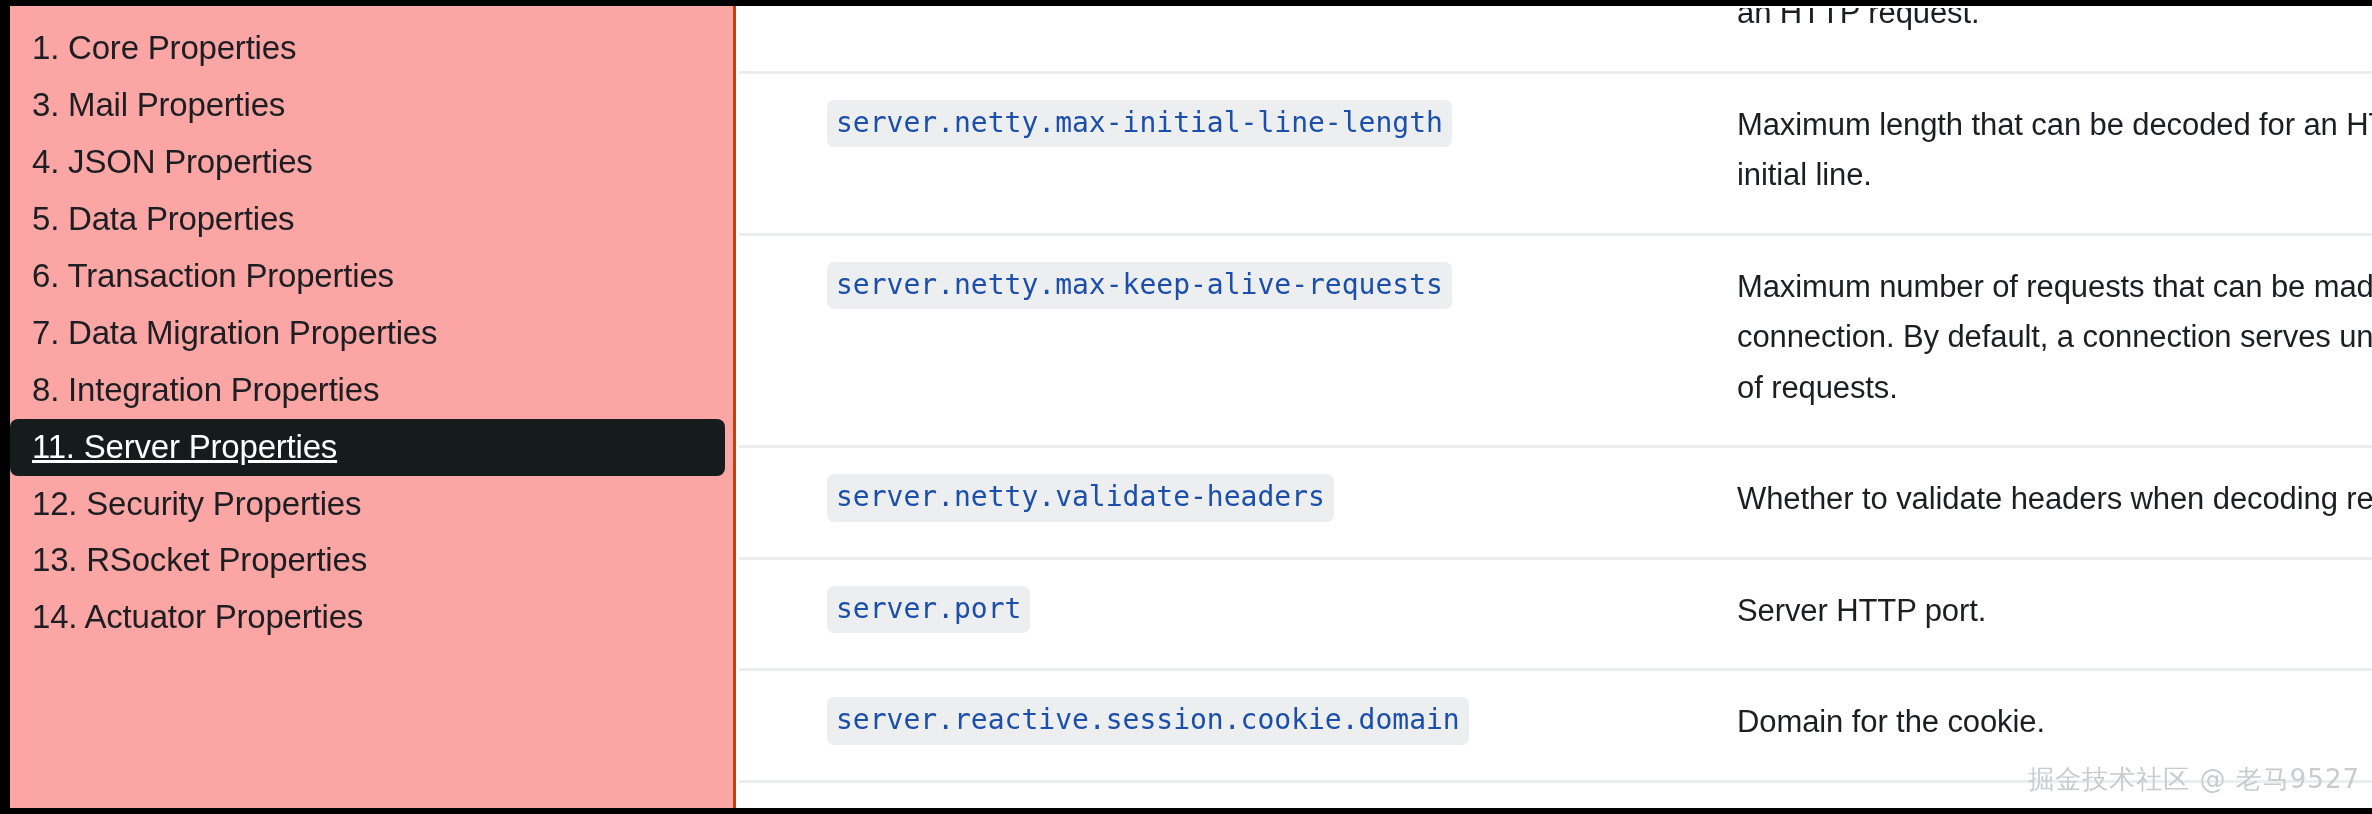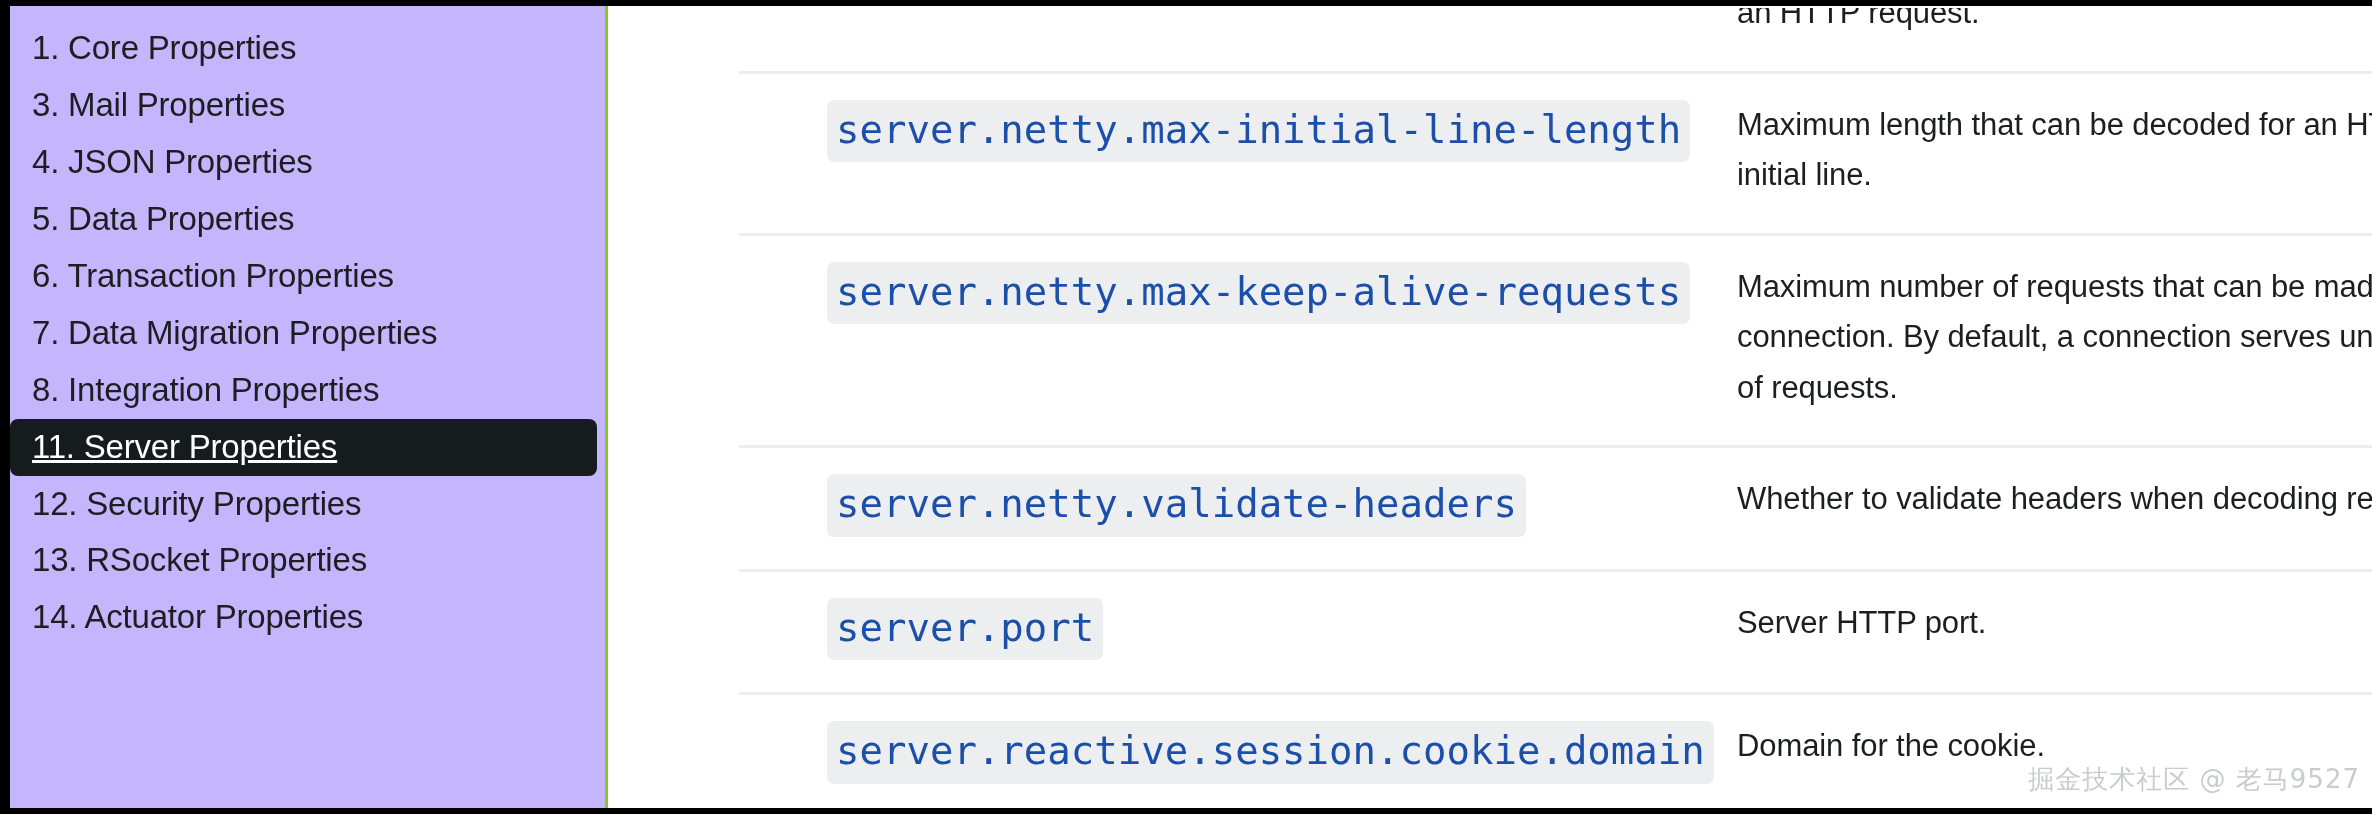--- a/index.html
+++ b/index.html
@@ -22,24 +22,24 @@
     border-left: 10px solid #000000;
     border-top: 6px solid #000000;
     border-bottom: 6px solid #000000;
   }
 
   
   .sidebar {
     position: absolute;
     left: 0;
     top: 0;
-    width: 598px;
+    width: 726px;
     height: 100%;
-    background: #c4b5fd;
-    border-right: 3px solid #84cc16;
+    background: #fca5a5;
+    border-right: 3px solid #c2410c;
     box-sizing: border-box;
     overflow: hidden;
   }
   .toc {
     list-style: none;
     margin: 0;
     padding: 14px 0 0 0;
   }
   .toc-item {
     display: block;
@@ -90,21 +90,21 @@
     padding: 26px 24px 32px 88px !important;
   }
   .col-desc {
     padding: 26px 0 32px 26px !important;
   }
   .code-chip {
     display: inline-block;
     background: #eceef0;
     color: #1b4fa9;
     font-family: "DejaVu Sans Mono", "Liberation Mono", monospace;
-    font-size: 39px;
+    font-size: 28px;
     line-height: 1.35;
     padding: 4px 9px 6px 9px;
     border-radius: 7px;
     white-space: nowrap;
     letter-spacing: 0px;
   }
   .desc-text {
     display: block;
     font-size: 31px;
     line-height: 1.63;

